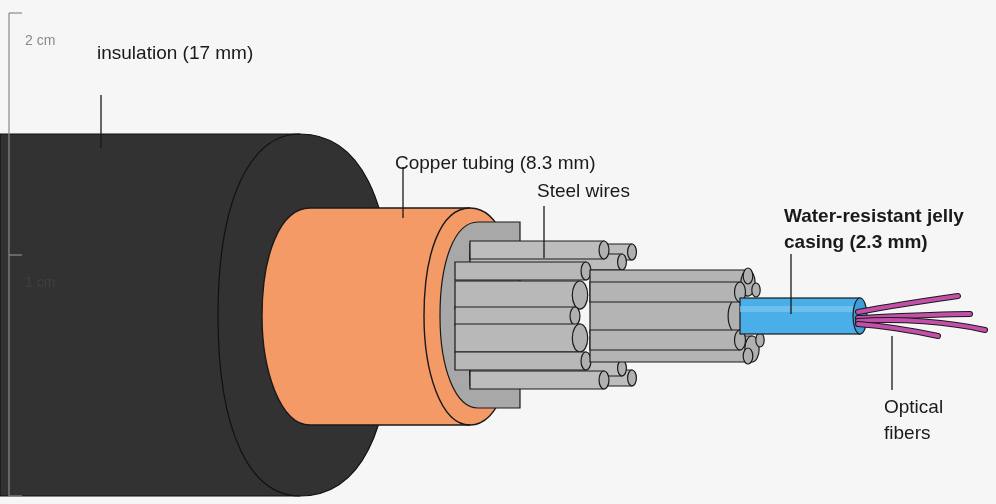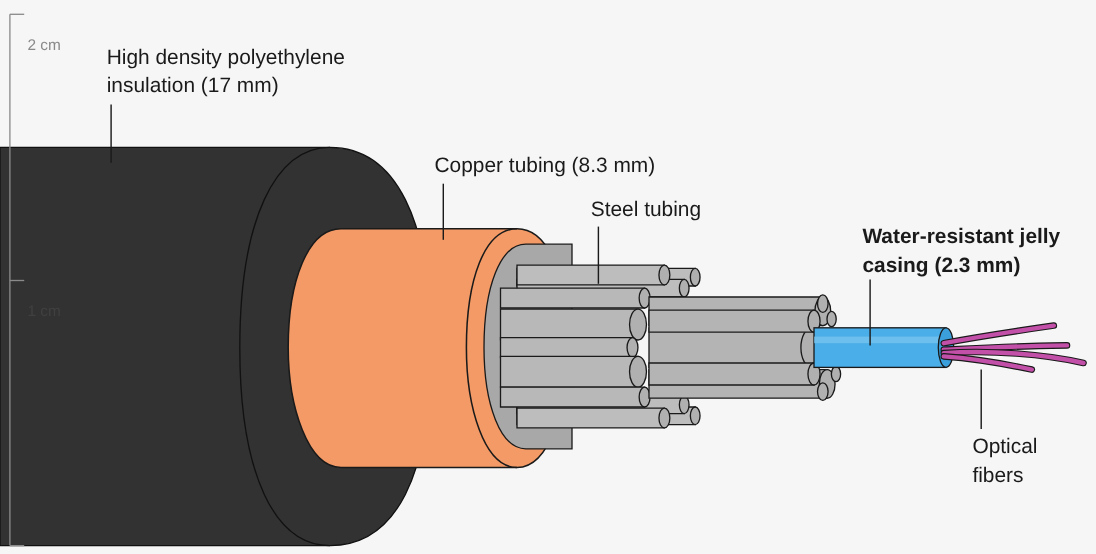--- a/index.html
+++ b/index.html
@@ -112,28 +112,27 @@
     <line x1="544" y1="206" x2="544" y2="258"></line>
     <line x1="791" y1="254" x2="791" y2="314"></line>
     <line x1="892" y1="336" x2="892" y2="390"></line>
   </g>
 </svg>
 
 <div class="scale-label" style="left:25px; top:4px;">2 cm</div>
 <div class="scale-label dark" style="left:25px; top:246px;">1 cm</div>
 
 <div class="label" style="left:97px; top:40px;">
-  <div>High density polyethylene</div>
   <div>insulation (17 mm)</div>
 </div>
-<div class="label" style="left:395px; top:138px;">
+<div class="label" style="left:395px; top:150px;">
   <div>Copper tubing (8.3 mm)</div>
 </div>
 <div class="label" style="left:537px; top:178px;">
-  <div>Steel tubing</div>
+  <div>Steel wires</div>
 </div>
 <div class="label" style="left:784px; top:203px;font-weight:bold;">
   <div>Water-resistant jelly</div>
   <div>casing (2.3 mm)</div>
 </div>
 <div class="label" style="left:884px; top:394px;">
   <div>Optical</div>
   <div>fibers</div>
 </div>
 

